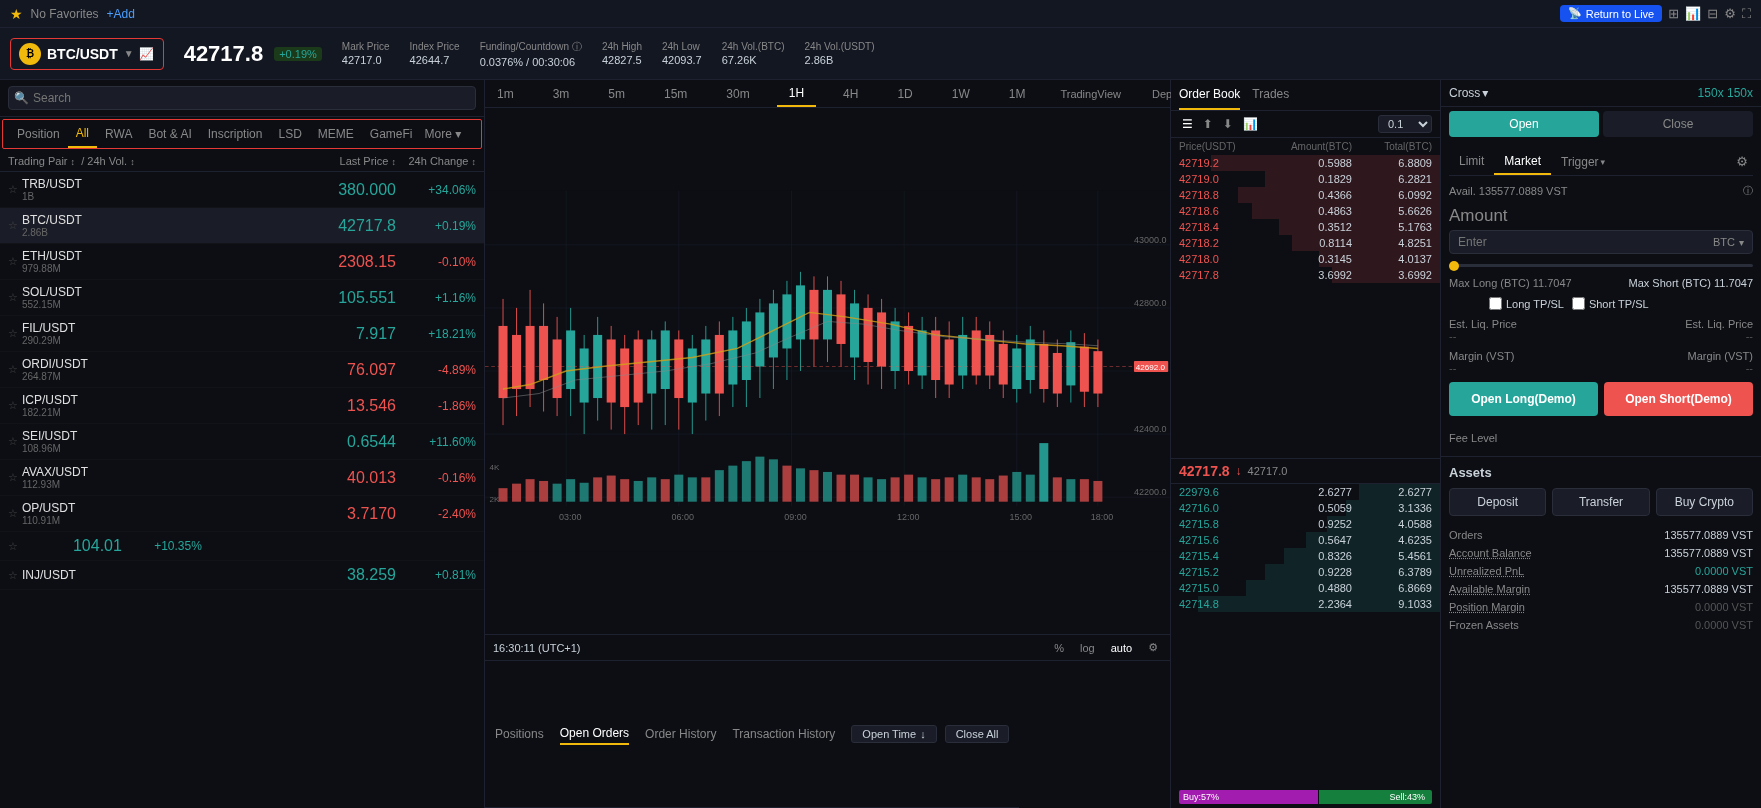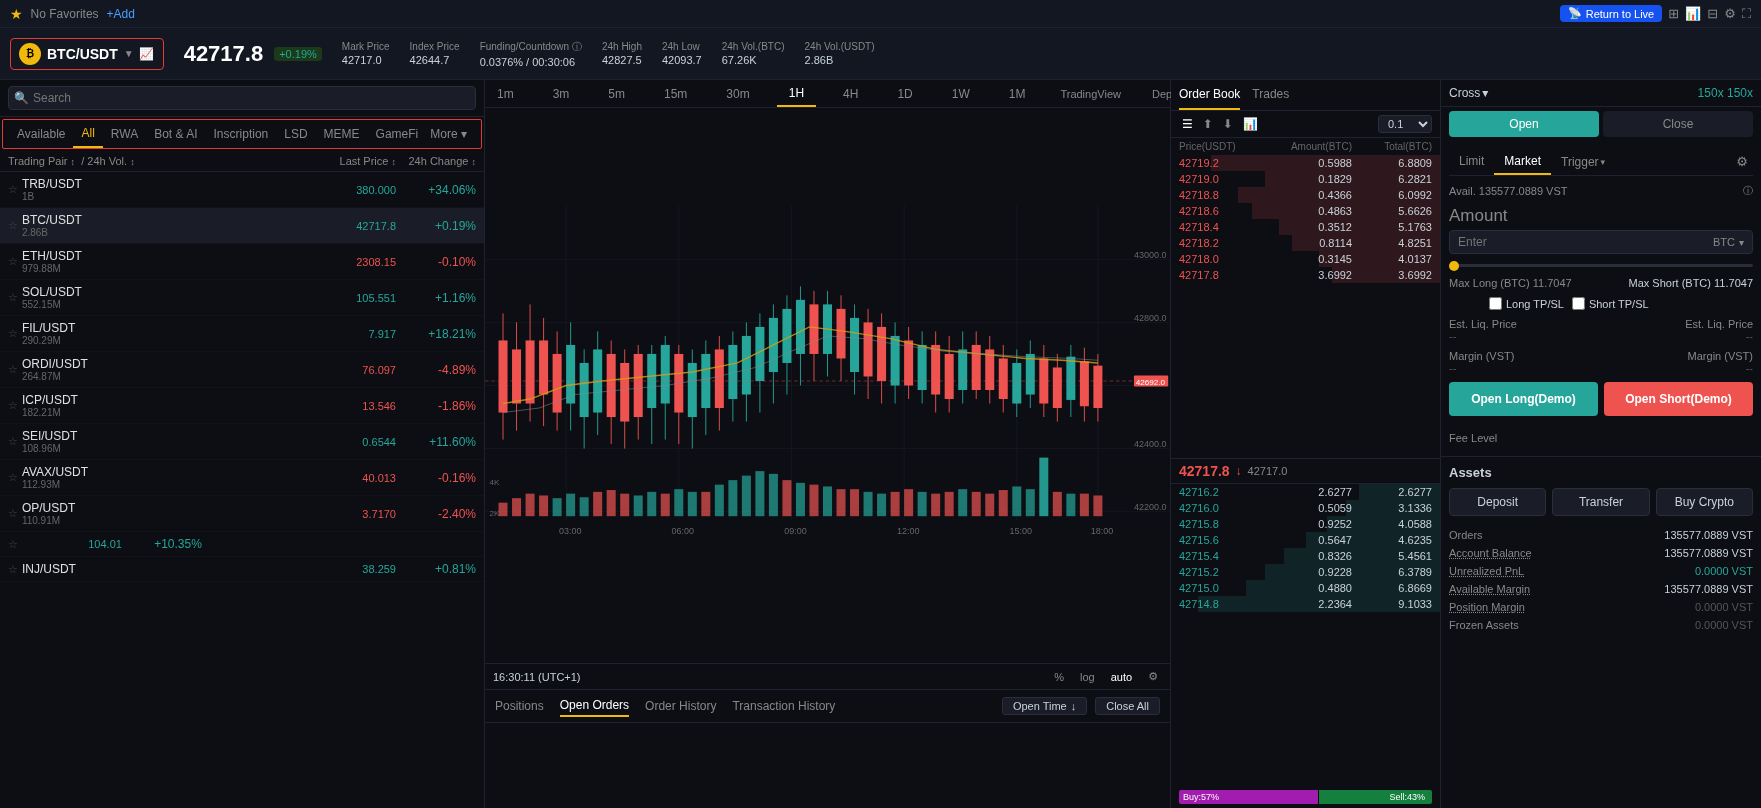--- a/index.html
+++ b/index.html
@@ -134,21 +134,21 @@
       padding: 5px 8px;
       align-items: center;
       cursor: pointer;
       border-bottom: 1px solid #111318;
     }
     .list-item.selected { background: #1a1d27; }
     .li-star { color: #444; font-size: 11px; margin-right: 4px; cursor: pointer; }
     .li-pair-block { flex: 1; }
     .li-pair-name { color: #e0e0e0; font-size: 12px; font-weight: 500; }
     .li-volume { color: #666; font-size: 10px; }
-    .li-price { width: 100px; text-align: right; font-size: 11px; }
+    .li-price { width: 100px; text-align: right; font-size: 16px; }
     .li-price.green { color: #26a69a; }
     .li-price.red { color: #ef5350; }
     .li-change { width: 80px; text-align: right; font-size: 12px; }
     .li-change.green { color: #26a69a; }
     .li-change.red { color: #ef5350; }
 
     
     .chart-area {
       flex: 1;
       display: flex;
@@ -189,24 +189,24 @@
       font-size: 11px;
       color: #888;
     }
     .time-label { color: #c9d1d9; }
     .chart-controls-right { margin-left: auto; display: flex; gap: 8px; align-items: center; }
     .cc-btn { color: #888; font-size: 11px; cursor: pointer; padding: 2px 4px; }
     .cc-btn.active { color: #fff; }
 
     
     .position-area {
-      height: 119px;
+      height: 148px;
       border-top: 1px solid #1e2130;
       display: flex;
-      flex-direction: column;
+      flex-direction: row;
     }
     .pos-header {
       display: flex;
       align-items: center;
       padding: 5px 10px;
       border-bottom: 1px solid #1e2130;
       gap: 16px;
     }
     .pos-tab { color: #888; font-size: 12px; cursor: pointer; padding: 3px 0; }
     .pos-tab.active { color: #fff; border-bottom: 2px solid #f0b90b; }
@@ -583,21 +583,21 @@
 
   <div class="left-panel">
     <div class="search-bar">
       <div class="search-wrapper">
         <span class="search-ic">🔍</span>
         <input class="search-input" type="text" placeholder="Search" style="">
       </div>
     </div>
 
     <div class="category-tabs">
-      <span class="cat-tab">Available</span>
+      <span class="cat-tab">Position</span>
       <span class="cat-tab active">All</span>
       <span class="cat-tab">RWA</span>
       <span class="cat-tab">Bot &amp; AI</span>
       <span class="cat-tab">Inscription</span>
       <span class="cat-tab">LSD</span>
       <span class="cat-tab">MEME</span>
       <span class="cat-tab">GameFi</span>
       <span class="cat-more">More ▾</span>
     </div>
 
@@ -1036,21 +1036,21 @@
 
     <div class="ob-mid">
       <span class="ob-mid-price">42717.8</span>
       <span class="ob-mid-arrow">↓</span>
       <span class="ob-mid-index">42717.0</span>
     </div>
 
     <div class="ob-bids" id="ob-bids">
         <div class="ob-row">
     <div class="ob-row-bg bid" style="width:30%"></div>
-    <span class="ob-price-bid">42716.2</span>
+    <span class="ob-price-bid">22979.6</span>
     <span class="ob-amount">2.6277</span>
     <span class="ob-total">2.6277</span>
   </div>
         <div class="ob-row">
     <div class="ob-row-bg bid" style="width:35%"></div>
     <span class="ob-price-bid">42716.0</span>
     <span class="ob-amount">0.5059</span>
     <span class="ob-total">3.1336</span>
   </div>
         <div class="ob-row">

